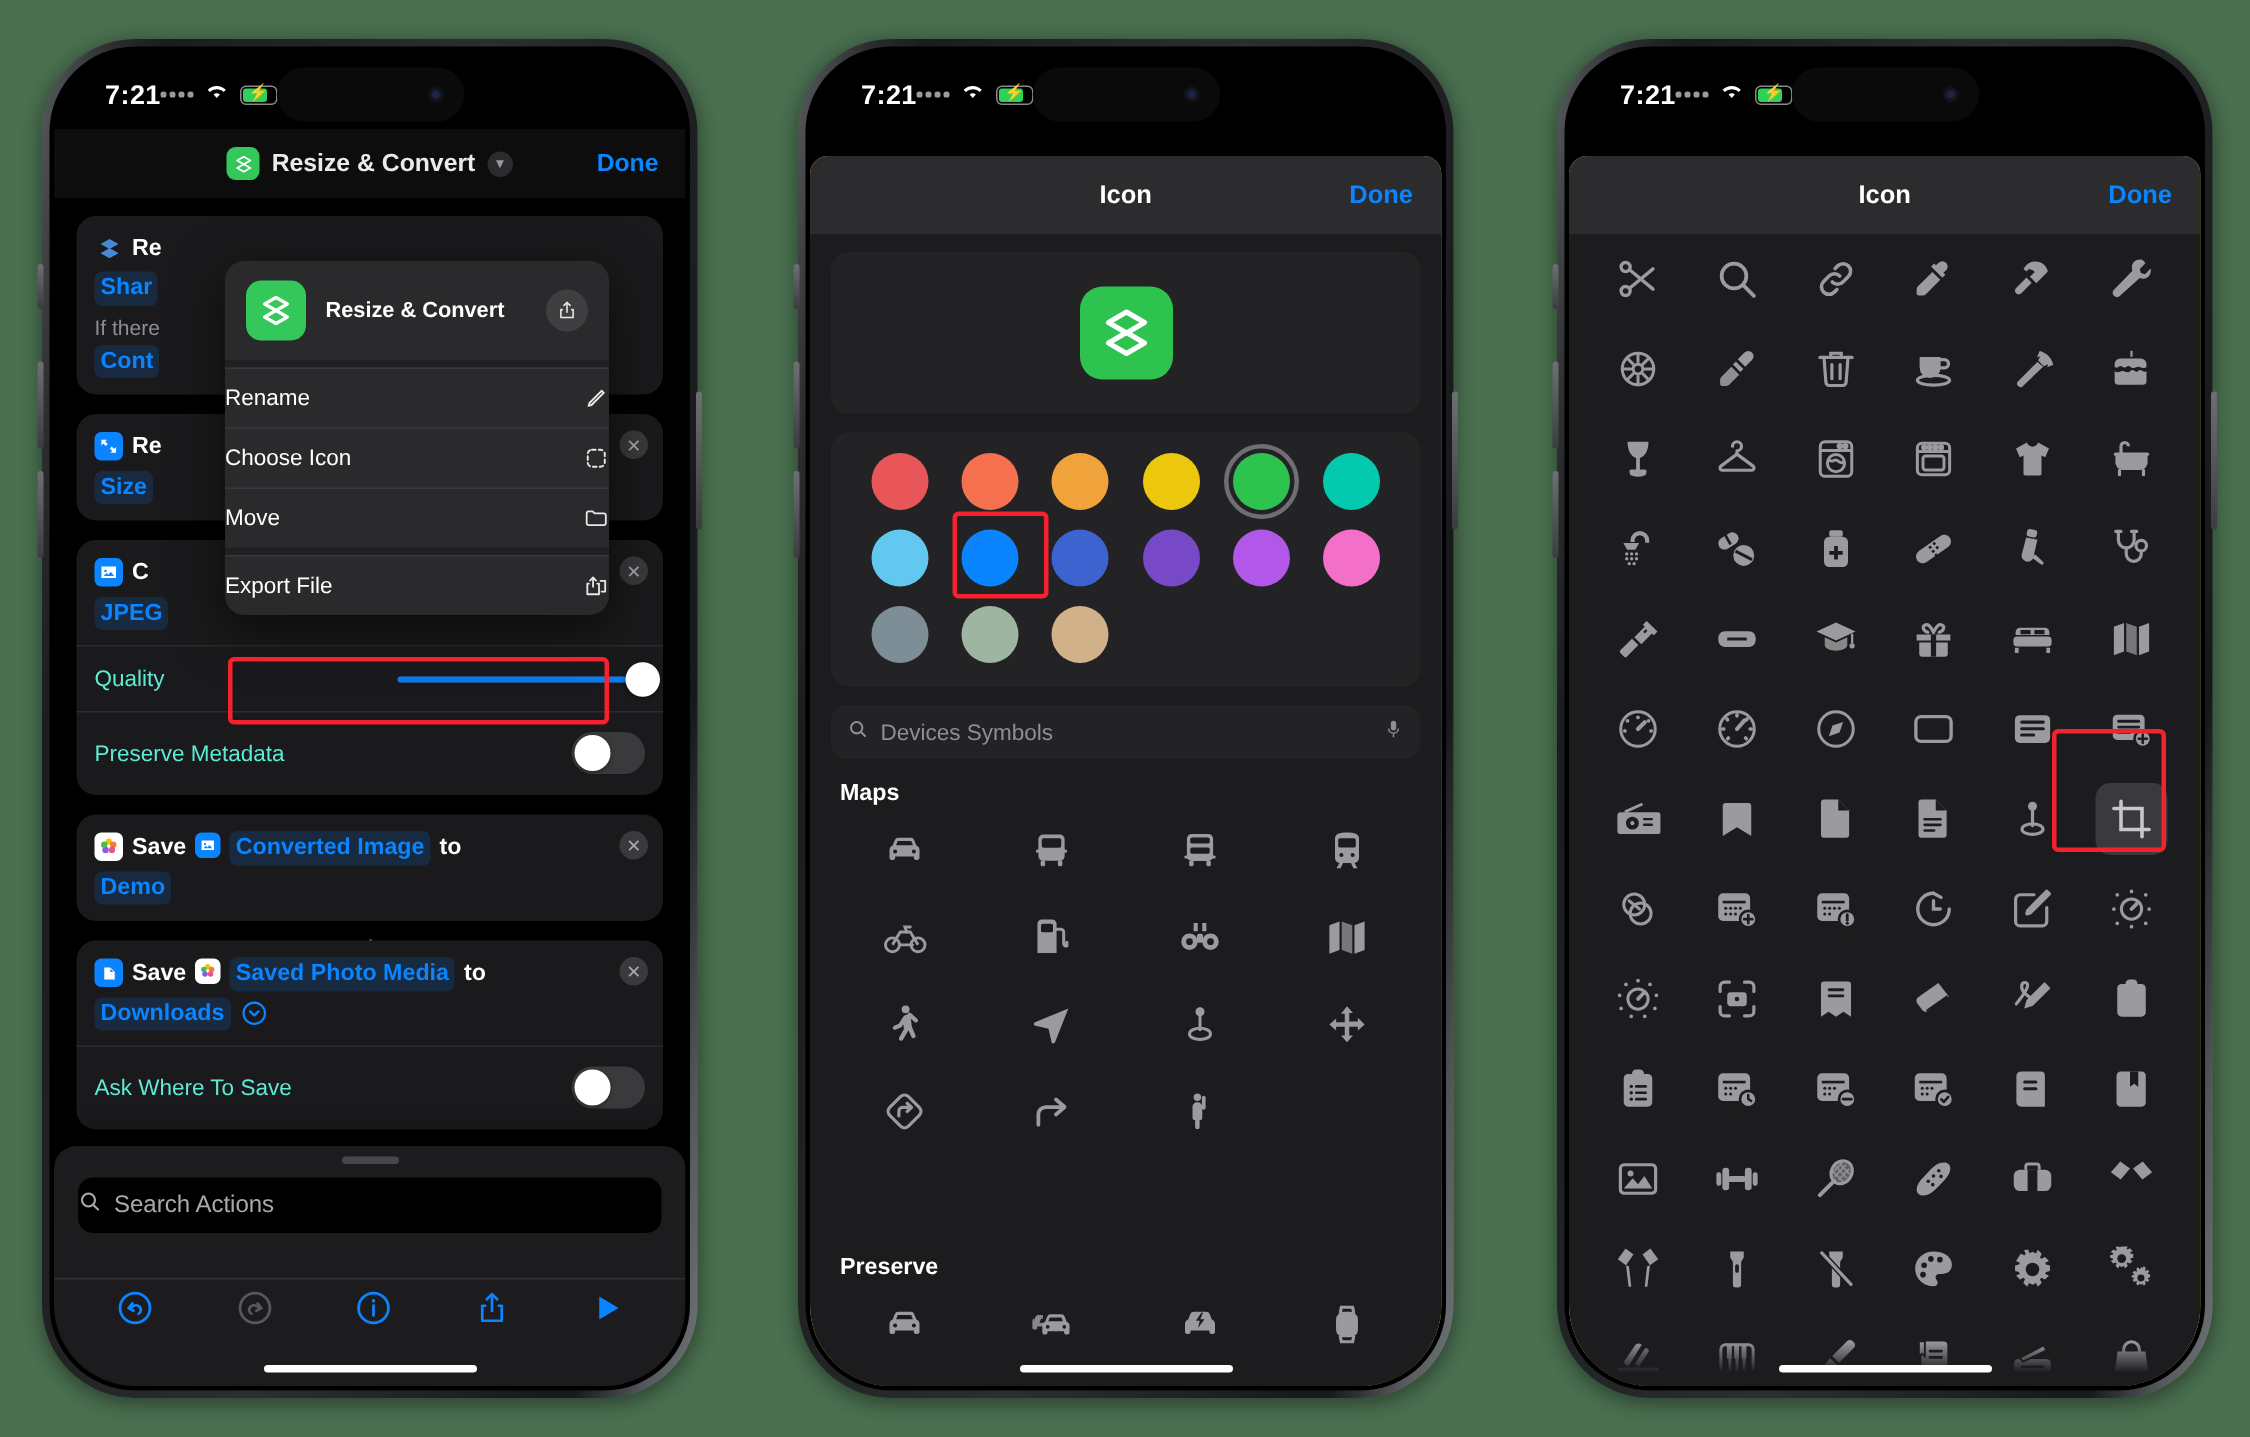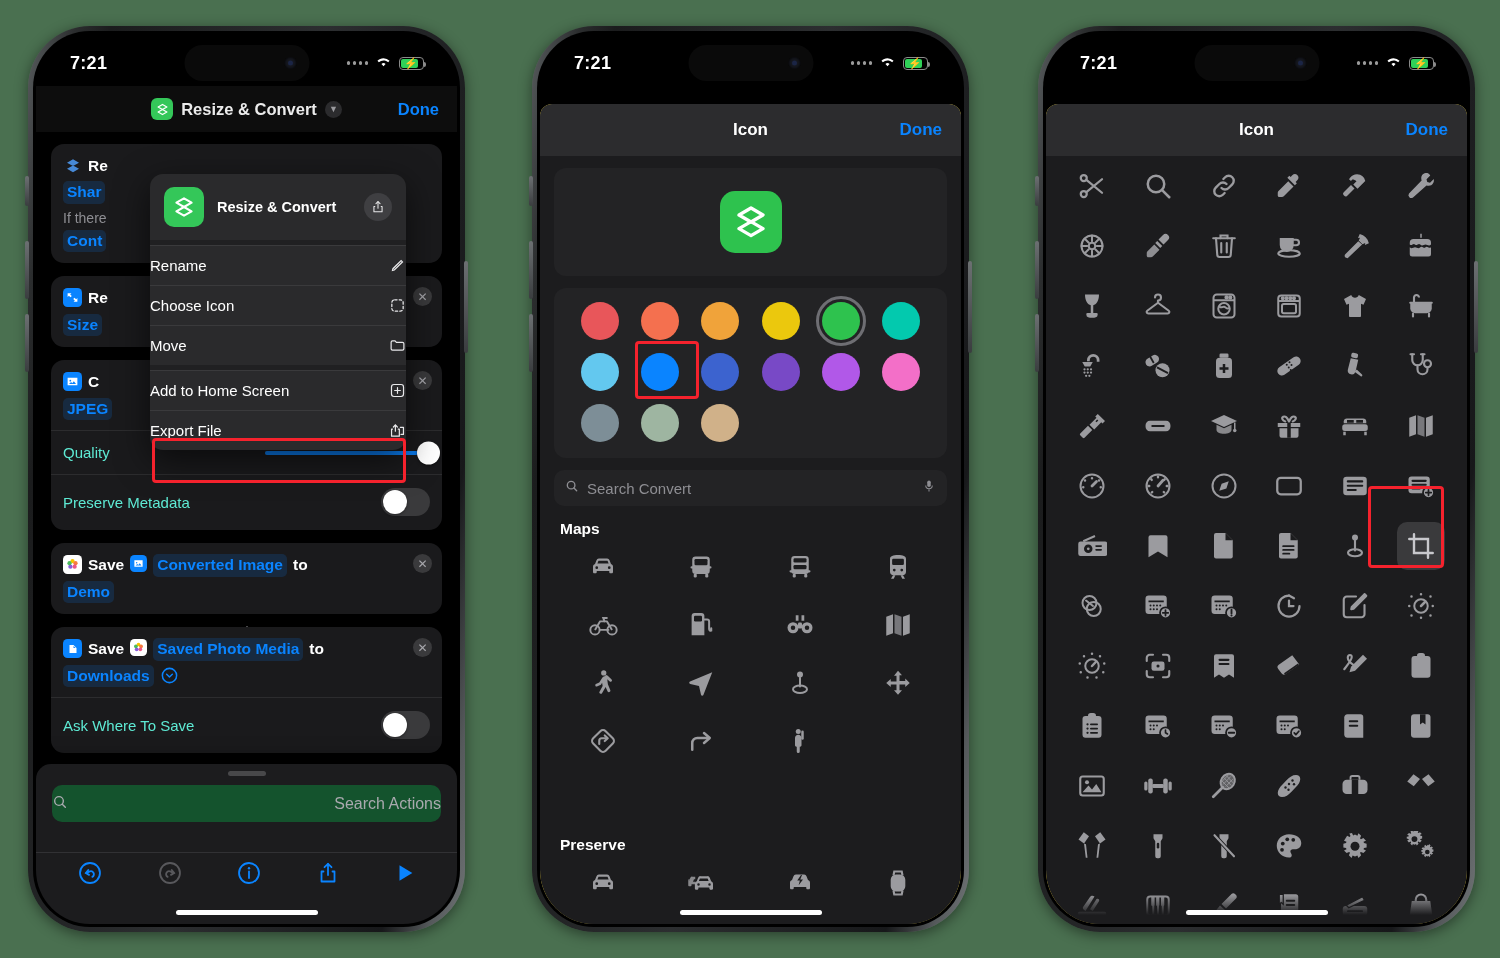--- a/index.html
+++ b/index.html
@@ -38,21 +38,21 @@
   
   .btn-side{position:absolute;background:linear-gradient(180deg,#6c7072,#3a3d3f);border-radius:2px;}
   .b-sil{left:-3px;top:150px;width:4px;height:30px;}
   .b-up{left:-3px;top:215px;width:4px;height:58px;}
   .b-dn{left:-3px;top:288px;width:4px;height:58px;}
   .b-pw{right:-3px;top:235px;width:4px;height:92px;}
 
   
   .statusbar{
     position:absolute;top:0;left:0;right:0;height:52px;
-    display:flex;align-items:center;justify-content:space-between;
+    display:flex;align-items:center;
     padding:0 33px 0 34px;box-sizing:border-box;
     color:#fff;z-index:40;pointer-events:none;
   }
   .st-time{font-size:18px;font-weight:bold;letter-spacing:.3px;margin-top:6px;}
   .st-right{display:flex;align-items:center;gap:7px;margin-top:6px;}
   .dots{display:flex;gap:2.5px;}
   .dots i{width:3.5px;height:3.5px;border-radius:50%;background:#9a9a9a;display:block;}
   .batt{position:relative;width:25px;height:13px;border-radius:4px;border:1.4px solid #8a8a8a;box-sizing:border-box;}
   .batt:after{content:"";position:absolute;right:-3.4px;top:4px;width:2px;height:5px;background:#8a8a8a;border-radius:0 2px 2px 0;}
   .batt .fill{position:absolute;left:1px;top:1px;bottom:1px;width:72%;border-radius:2px;background:#30d158;}
@@ -133,22 +133,22 @@
   .hl-red{position:absolute;border:3px solid #f5222d;border-radius:4px;pointer-events:none;z-index:70;}
 
   
   .p1-sheet{
     position:absolute;left:0;right:0;bottom:0;height:160px;
     background:#1c1c1e;border-radius:15px 15px 0 0;z-index:35;
     box-shadow:0 -4px 20px rgba(0,0,0,.5);
   }
   .grabber{width:38px;height:5px;border-radius:3px;background:#48484a;margin:7px auto 0;}
   .searchbar{
-    margin:9px 16px 0;height:37px;border-radius:10px;background:#14532d;
-    display:flex;align-items:center;justify-content:space-between;gap:8px;
+    margin:9px 16px 0;height:37px;border-radius:10px;background:#000000;
+    display:flex;align-items:center;justify-content:flex-start;gap:8px;
   }
   .searchbar .ph{color:#a9a9ae;font-size:16px;}
   .p1-tools{
     position:absolute;left:0;right:0;bottom:28px;height:44px;border-top:.5px solid #313134;
     display:flex;align-items:center;justify-content:space-around;padding:0 14px;box-sizing:border-box;
   }
 
   
   .sheet{
     position:absolute;left:0;right:0;top:70px;bottom:0;
@@ -402,29 +402,20 @@
               <span class="mlbl">Move</span>
               <span class="micon">
                 <svg width="17" height="17" viewBox="0 0 24 24" fill="none" stroke="#e8e8ea" stroke-width="1.7" stroke-linejoin="round">
                     <path d="M3 7.5a2 2 0 012-2h3.6l1.8 2H19a2 2 0 012 2v7a2 2 0 01-2 2H5a2 2 0 01-2-2v-9z"></path>
                   </svg>
               </span>
             </div>
 
             <div class="menu-sep"></div>
 
-            <div class="menu-item">
-              <span class="mlbl">Add to Home Screen</span>
-              <span class="micon">
-                <svg width="17" height="17" viewBox="0 0 24 24" fill="none" stroke="#e8e8ea" stroke-width="1.7" stroke-linecap="round">
-                    <rect x="3.5" y="3.5" width="17" height="17" rx="3.4"></rect>
-                    <path d="M12 8v8M8 12h8"></path>
-                  </svg>
-              </span>
-            </div>
 
             <div class="menu-item">
               <span class="mlbl">Export File</span>
               <span class="micon">
                 <svg width="17" height="17" viewBox="0 0 24 24" fill="none" stroke="#e8e8ea" stroke-width="1.7" stroke-linecap="round" stroke-linejoin="round">
                     <path d="M9 4.5V13"></path>
                     <path d="M6.2 7.1L9 4.2l2.8 2.9"></path>
                     <path d="M5 10H3.6v10h11V10H13"></path>
                     <path d="M16 7.5h4.4v10H17"></path>
                   </svg>
@@ -563,21 +554,21 @@
                 </div>
             </div>
 
             <div class="sym-search">
               <span>
                 <svg width="14" height="14" viewBox="0 0 24 24" fill="none" stroke="#8e8e93" stroke-width="2.3" stroke-linecap="round">
                     <circle cx="10.5" cy="10.5" r="6.5"></circle>
                     <path d="M15.4 15.4L20 20"></path>
                   </svg>
               </span>
-              <span class="sph">Search Convert</span>
+              <span class="sph">Devices Symbols</span>
               <span>
                 <svg width="14" height="14" viewBox="0 0 24 24" fill="#8e8e93">
                     <rect x="9" y="2.6" width="6" height="11" rx="3"></rect>
                     <path d="M5.6 11.3a6.4 6.4 0 0012.8 0h-1.7a4.7 4.7 0 01-9.4 0H5.6zM11.1 18h1.8v3.3h-1.8z"></path>
                   </svg>
               </span>
             </div>
 
             <div class="sec-title">Maps</div>
             <div class="sym-grid">

